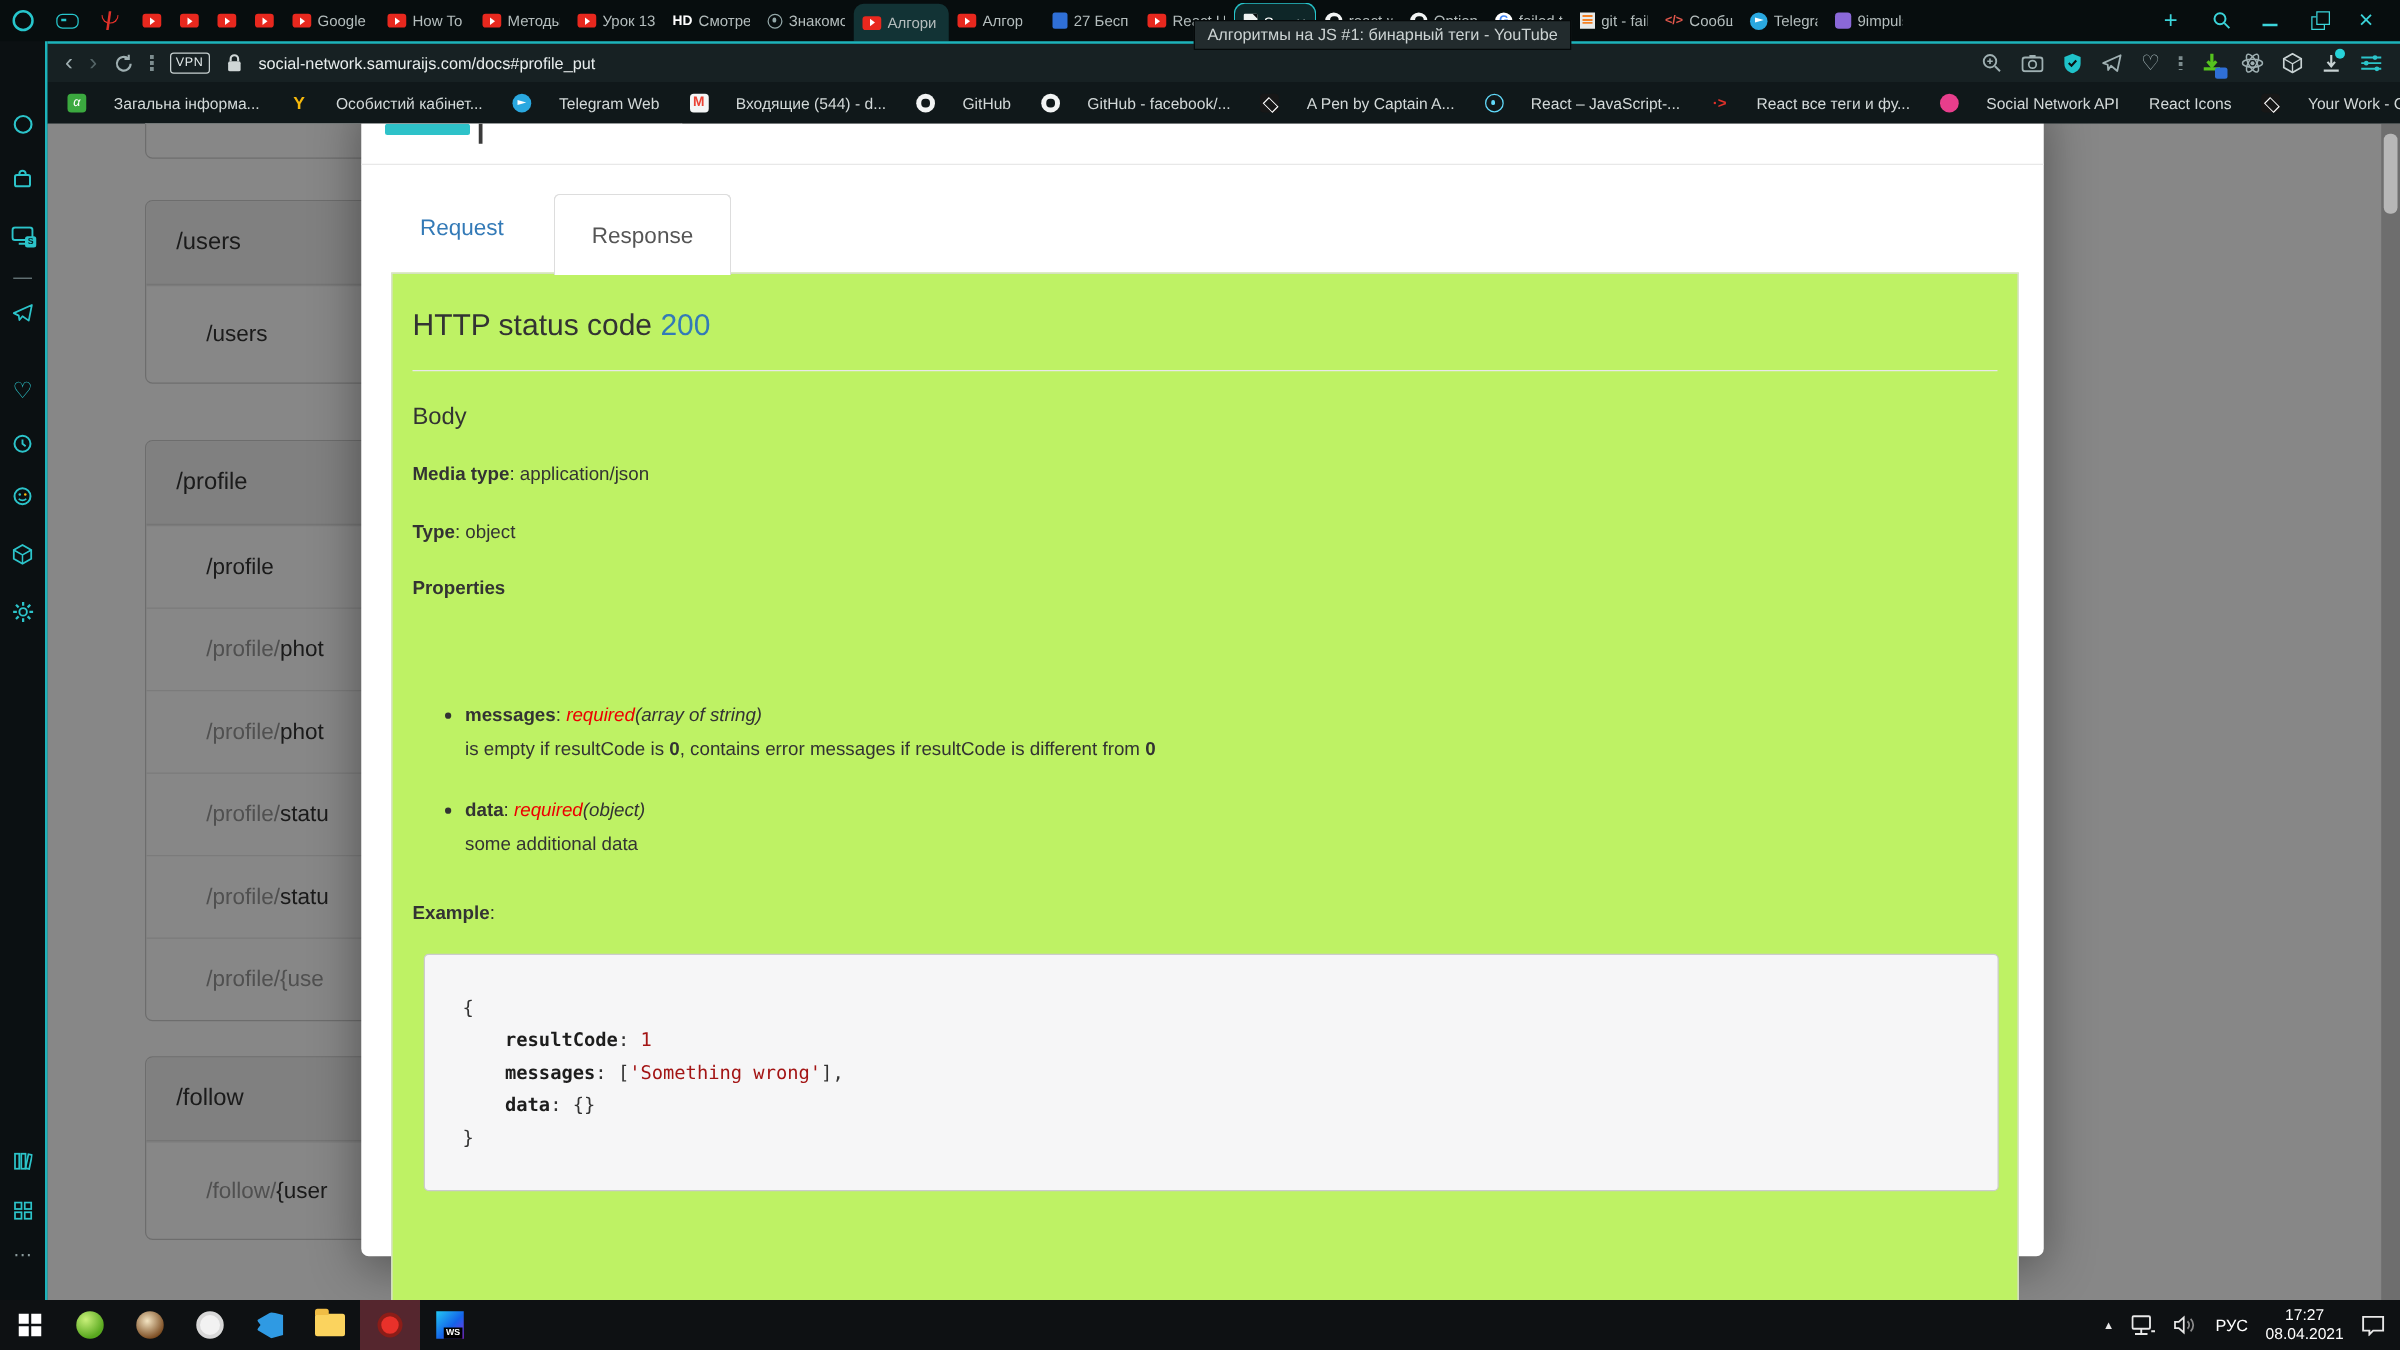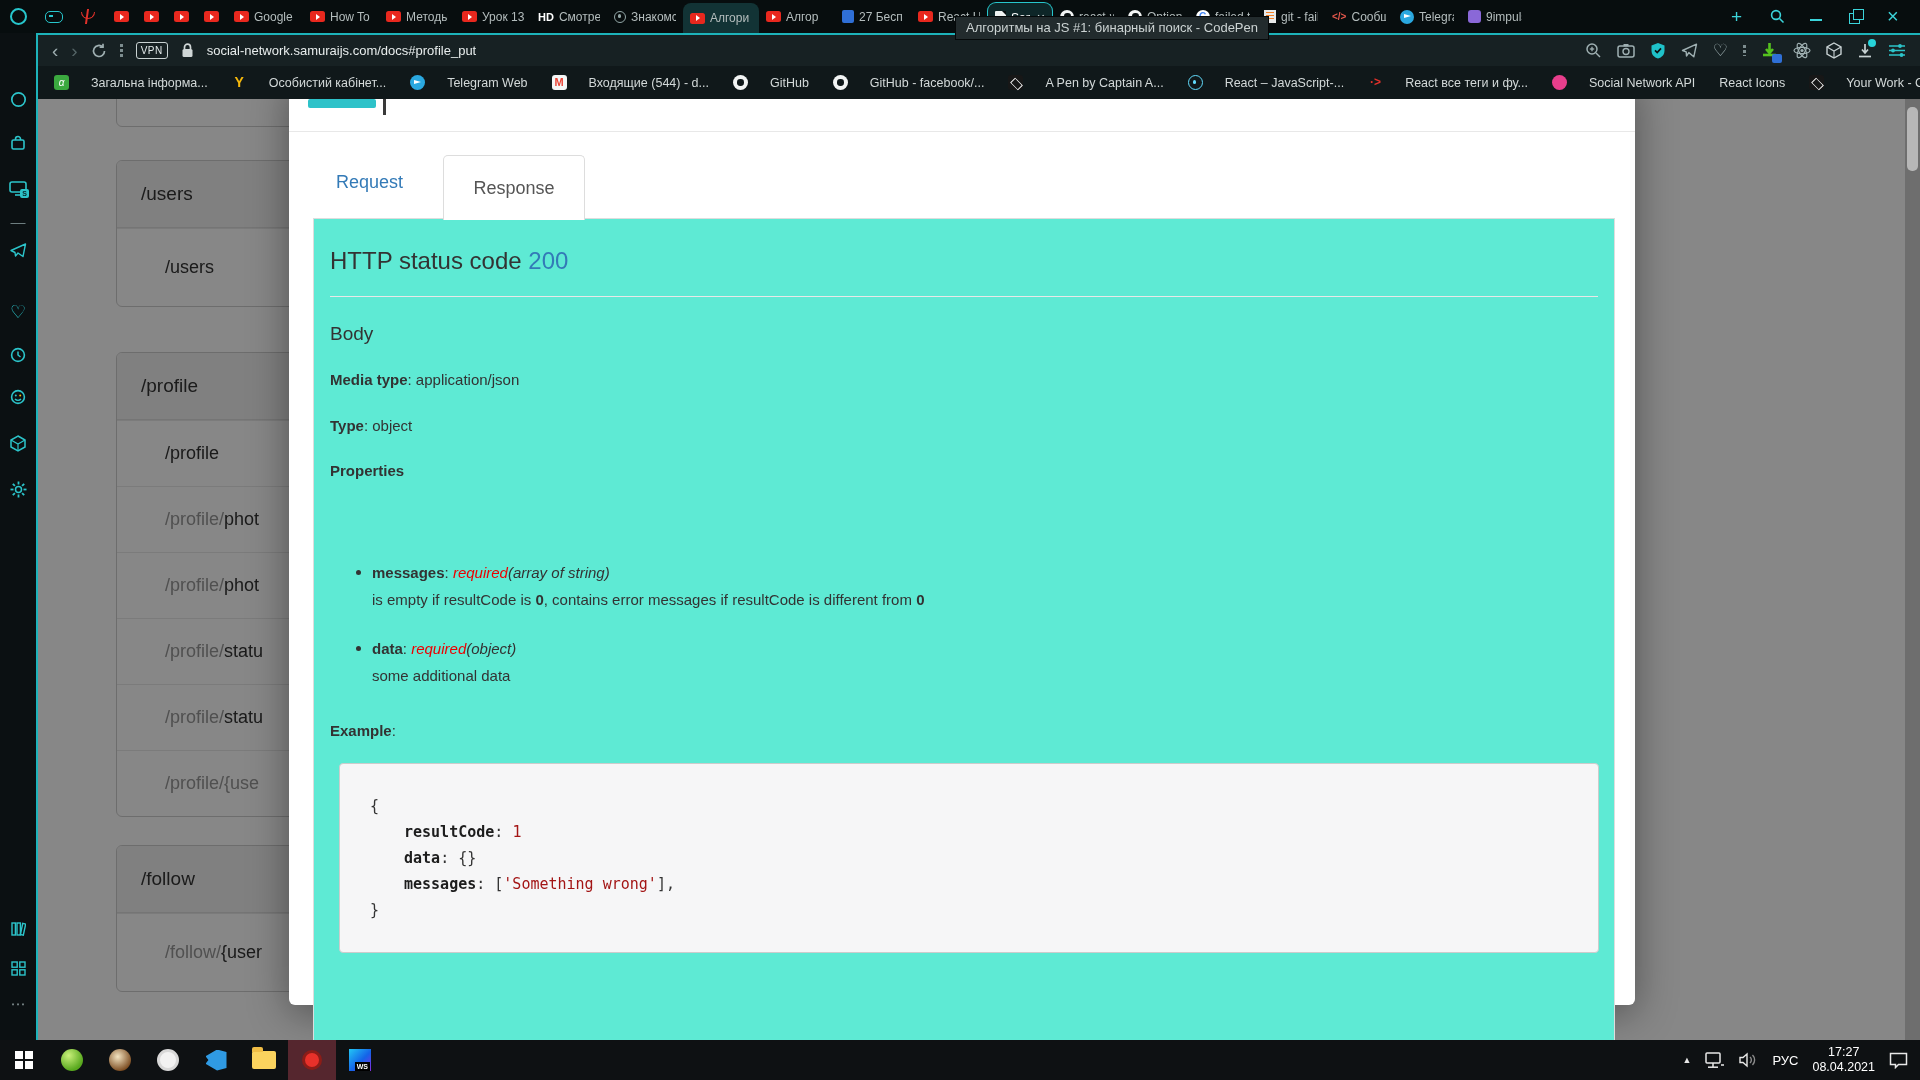--- a/index.html
+++ b/index.html
@@ -128,21 +128,21 @@
 
   
   .modal{position:absolute;left:251px;top:-22px;width:1346px;height:928px;background:#fff;border-radius:6px;
          box-shadow:0 8px 40px rgba(0,0,0,.4);z-index:5}
   .frag-teal{position:absolute;left:19px;top:22px;width:68px;height:9px;background:#2ec2c9;border-radius:2px}
   .frag-tick{position:absolute;left:94px;top:14px;width:3px;height:24px;background:#3a3a3a}
   .modal-hr{position:absolute;left:0;right:0;top:54px;border-top:1px solid #e8e8e8}
   .mtab-req{position:absolute;left:47px;top:95px;font-size:18px;color:#337ab7}
   .mtab-res{position:absolute;left:154px;top:78px;width:142px;height:65px;background:#fff;border:1px solid #ddd;border-bottom:none;
             border-radius:5px 5px 0 0;color:#555;font-size:18px;display:flex;align-items:center;justify-content:center;z-index:7}
-  .mpanel{position:absolute;left:24px;top:141px;width:1302px;height:856px;border:1px solid #ddd;background:#5eead4}
+  .mpanel{position:absolute;left:24px;top:141px;width:1302px;height:856px;border:1px solid #ddd;background:#bef264}
   .h2line{position:absolute;left:16px;top:28px;font-size:24px;color:#333}
   .h2line .code{color:#337ab7}
   .p-hr{position:absolute;left:16px;right:16px;top:77px;border-top:1px solid #e8e8e8}
   .bodyh{position:absolute;left:16px;top:104px;font-size:19px;color:#333}
   .ln{position:absolute;left:16px;font-size:15px;color:#333}
   .ln b{font-weight:bold}
   .prop{position:absolute;left:58px;font-size:15px;color:#333;line-height:27px}
   .prop .bullet{position:absolute;left:-16px;top:11px;width:5px;height:5px;border-radius:50%;background:#333}
   .req{color:#ec0000;font-style:italic}
   .typ{color:#333;font-style:italic}
@@ -281,21 +281,21 @@
           <svg width="15" height="15" viewBox="0 0 15 15">
             <circle cx="6" cy="6" r="4.4" fill="none" stroke="#3bd4da" stroke-width="1.6"></circle>
             <line x1="9.5" y1="9.5" x2="13.5" y2="13.5" stroke="#3bd4da" stroke-width="1.6"></line>
           </svg>
         </span>
       <span class="wc wc-min"></span>
       <span class="wc wc-max"></span>
       <span class="wc wc-close"></span>
     </div>
   </div>
-  <div class="tooltip">Алгоритмы на JS #1: бинарный поиск - CodePen</div>
+  <div class="tooltip">Алгоритмы на JS #1: бинарный теги - YouTube</div>
 
   <div class="rail">
     <span class="rl" style="top:58px">
         <svg width="17" height="17" viewBox="0 0 17 17">
           <circle cx="8.5" cy="8.5" r="6.7" fill="none" stroke="#2cc4ca" stroke-width="1.7"></circle>
         </svg>
       </span>
     <span class="rl" style="top:102px">
         <svg width="16" height="16" viewBox="0 0 16 16">
           <rect x="2" y="5" width="12" height="9" rx="1.5" fill="none" stroke="#2cc4ca" stroke-width="1.6"></rect>
@@ -575,22 +575,22 @@
           <span class="bullet"></span>
           <div><b>data</b><span>: </span><em class="req">required</em><em class="typ">(object)</em></div>
           <div><span>some additional data</span></div>
         </div>
 
         <div class="ln" style="top:503px"><b>Example</b><span>:</span></div>
 
         <div class="codeblock">
           <div class="cl"><span class="pun">{</span></div>
           <div class="cl ind"><span class="key">resultCode</span><span class="pun">: </span><span class="val">1</span></div>
+          <div class="cl ind"><span class="key">messages</span><span class="pun">: [</span><span class="val">'Something wrong'</span><span class="pun">],</span></div>
           <div class="cl ind"><span class="key">data</span><span class="pun">: {}</span></div>
-          <div class="cl ind"><span class="key">messages</span><span class="pun">: [</span><span class="val">'Something wrong'</span><span class="pun">],</span></div>
           <div class="cl"><span class="pun">}</span></div>
         </div>
       </div>
     </div>
 
     <div class="pg-scroll">
         <div class="pg-thumb"></div>
       </div>
   </div>
 

